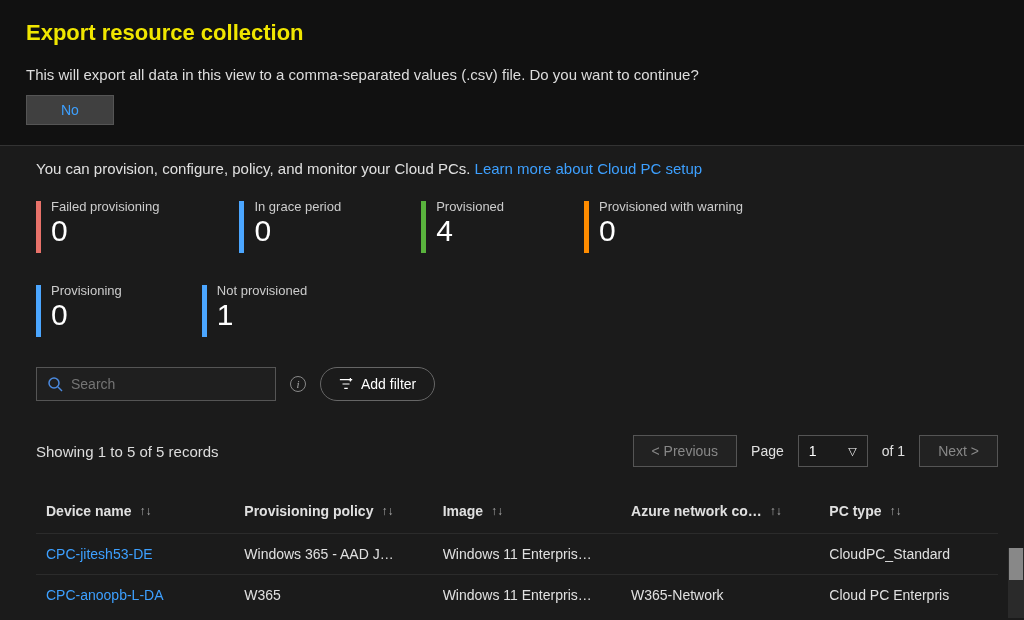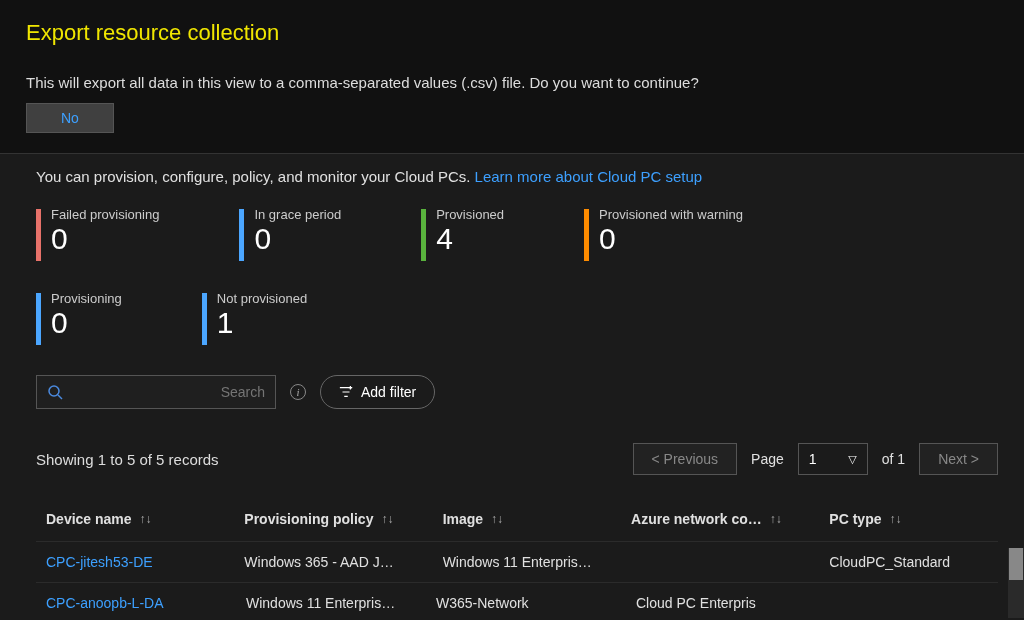--- a/index.html
+++ b/index.html
@@ -14,22 +14,22 @@
     position: relative;
   }
   .dialog {
     background: #111;
     border-bottom: 1px solid #333;
     padding: 20px 26px 20px 26px;
   }
   .dialog-title {
     color: #f0e600;
     font-size: 22px;
-    font-weight: 400;
-    margin-bottom: 28px;
+    font-weight: 700;
+    margin-bottom: 20px;
   }
   .dialog-text {
     color: #ddd;
     font-size: 15px;
     margin-bottom: 12px;
   }
   .dialog-buttons { display: flex; gap: 14px; }
   .btn {
     height: 30px;
     padding: 0 34px;
@@ -206,21 +206,21 @@
       </div>
     </div>
   </div>
 
   <div class="filter-row">
     <div class="search-box">
       <svg width="16" height="16" viewBox="0 0 16 16" fill="none" stroke="#4b8adf" stroke-width="1.5">
           <circle cx="7" cy="7" r="5"></circle>
           <line x1="11" y1="11" x2="15" y2="15"></line>
         </svg>
-      <input style="margin-left: 8px; text-align: right;" placeholder="Search">
+      <input style="margin-left: 8px;" placeholder="Search">
     </div>
     <span class="info-icon">i</span>
     <button class="pill-btn">
       <svg width="14" height="14" viewBox="0 0 16 16" fill="none" stroke="#fff" stroke-width="1.4">
           <path d="M1 3h14M4 8h8M6 13h4"></path>
           <line x1="13" y1="1" x2="13" y2="5"></line>
           <line x1="11" y1="3" x2="15" y2="3"></line>
         </svg>
       <span>Add filter</span>
     </button>
@@ -270,20 +270,21 @@
           </div>
         <div class="td col-policy ellip">Windows 365 - AAD J…</div>
         <div class="td col-image ellip">Windows 11 Enterpris…</div>
         <div class="td col-network ellip"></div>
         <div class="td col-pctype ellip">CloudPC_Standard</div>
       </div>
       <div class="tr">
         <div class="td col-device">
             <span class="link ellip">CPC-anoopb-L-DA</span>
           </div>
+        <div class="td col-policy ellip">W365</div>
         <div class="td col-image ellip">Windows 11 Enterpris…</div>
         <div class="td col-network ellip">W365-Network</div>
         <div class="td col-pctype ellip">Cloud PC Enterpris</div>
       </div>
     </div>
   </div>
 </div>
 
 <div class="scroll-track">
   <div class="scroll-thumb"></div>

